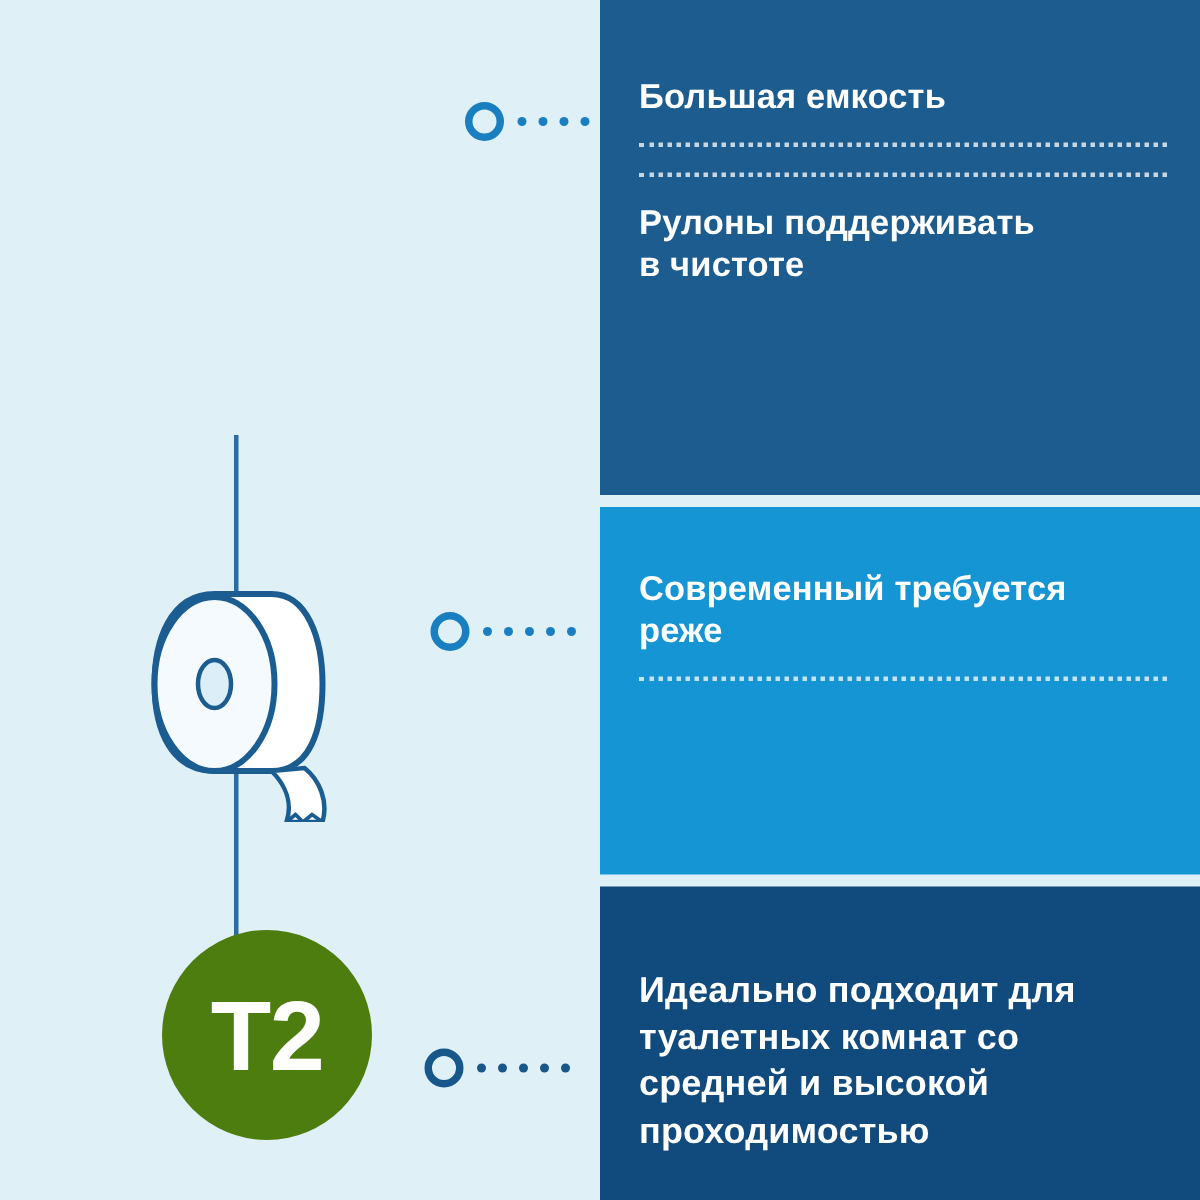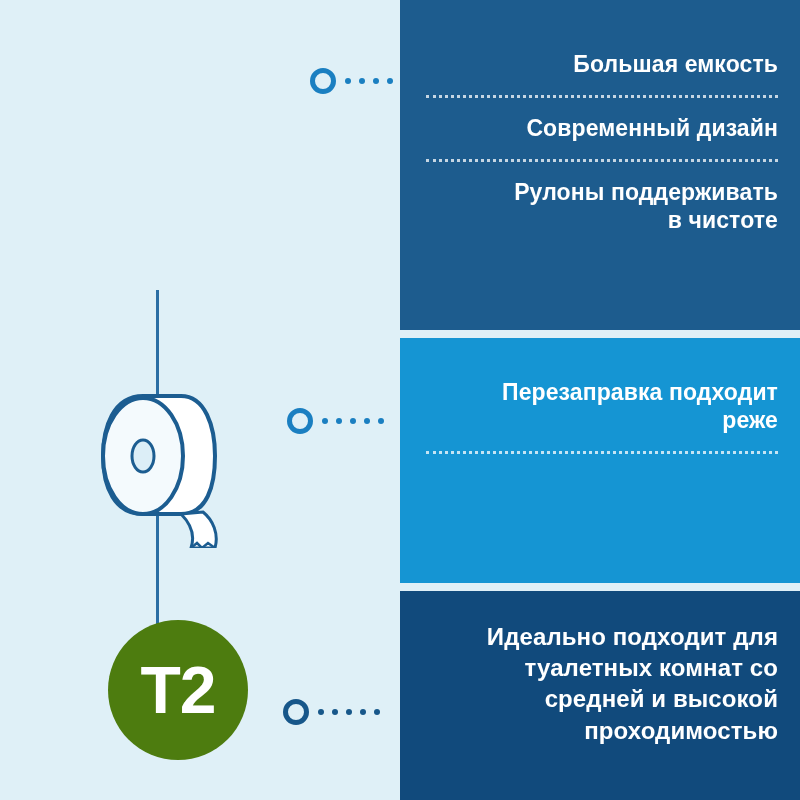--- a/index.html
+++ b/index.html
@@ -8,21 +8,21 @@
     background:#dff0f7;
     font-family:"Liberation Sans", sans-serif;
     overflow:hidden;
     position:relative;
   }
   .stage{position:absolute;inset:0;}
 
   
   .panels{
     position:absolute;
-    left:400px;top:0;width:400px;height:800px;text-align:right;
+    left:400px;top:0;width:400px;height:800px;
   }
   .panel{
     position:absolute;left:0;width:400px;
     box-sizing:border-box;
     padding:26px 22px 20px 26px;
     color:#ffffff;
   }
   .panel--a{top:0;height:330px;background:#1d5c8e;}
   .panel--b{top:338px;height:245px;background:#1595d3;}
   .panel--c{top:591px;height:209px;background:#114a7c;}
@@ -35,21 +35,21 @@
   .panel--a .feature{font-size:23px;}
   .panel--b .feature{font-size:23px;}
   .panel--c .feature{font-size:24px;line-height:1.3;}
 
   .dotrule{
     height:0;border-top:3px dotted rgba(255,255,255,.75);
     margin:17px 0 16px 0;
   }
   .panel--a .f1{margin-top:24px;}
   .panel--b .f1{margin-top:14px;}
-  .panel--c .f1{margin-top:4px;}
+  .panel--c .f1{margin-top:28px;}
 
   
   .conn{position:absolute;display:flex;align-items:center;}
   .ring{
     width:26px;height:26px;border-radius:50%;
     border:5px solid #1a7fc1;box-sizing:border-box;background:transparent;
   }
   .ring--dark{border-color:#17578a;}
   .dots{display:flex;align-items:center;margin-left:9px;}
   .dots i{
@@ -127,28 +127,27 @@
         <i></i>
         <i></i>
       </span>
   </div>
 
   <div class="panels">
 
     <div class="panel panel--a">
       <div class="feature f1" style="white-space:pre-line">Большая емкость</div>
       <div class="dotrule"></div>
-      <div class="feature" style="white-space:pre-line">Современный дизайн</div>
       <div class="dotrule"></div>
       <div class="feature" style="white-space:pre-line">Рулоны поддерживать
 в чистоте</div>
     </div>
 
     <div class="panel panel--b">
-      <div class="feature f1" style="white-space:pre-line">Перезаправка подходит
+      <div class="feature f1" style="white-space:pre-line">Современный требуется
 реже</div>
       <div class="dotrule"></div>
     </div>
 
     <div class="panel panel--c">
       <div class="feature f1" style="white-space:pre-line">Идеально подходит для
 туалетных комнат со
 средней и высокой
 проходимостью</div>
     </div>

